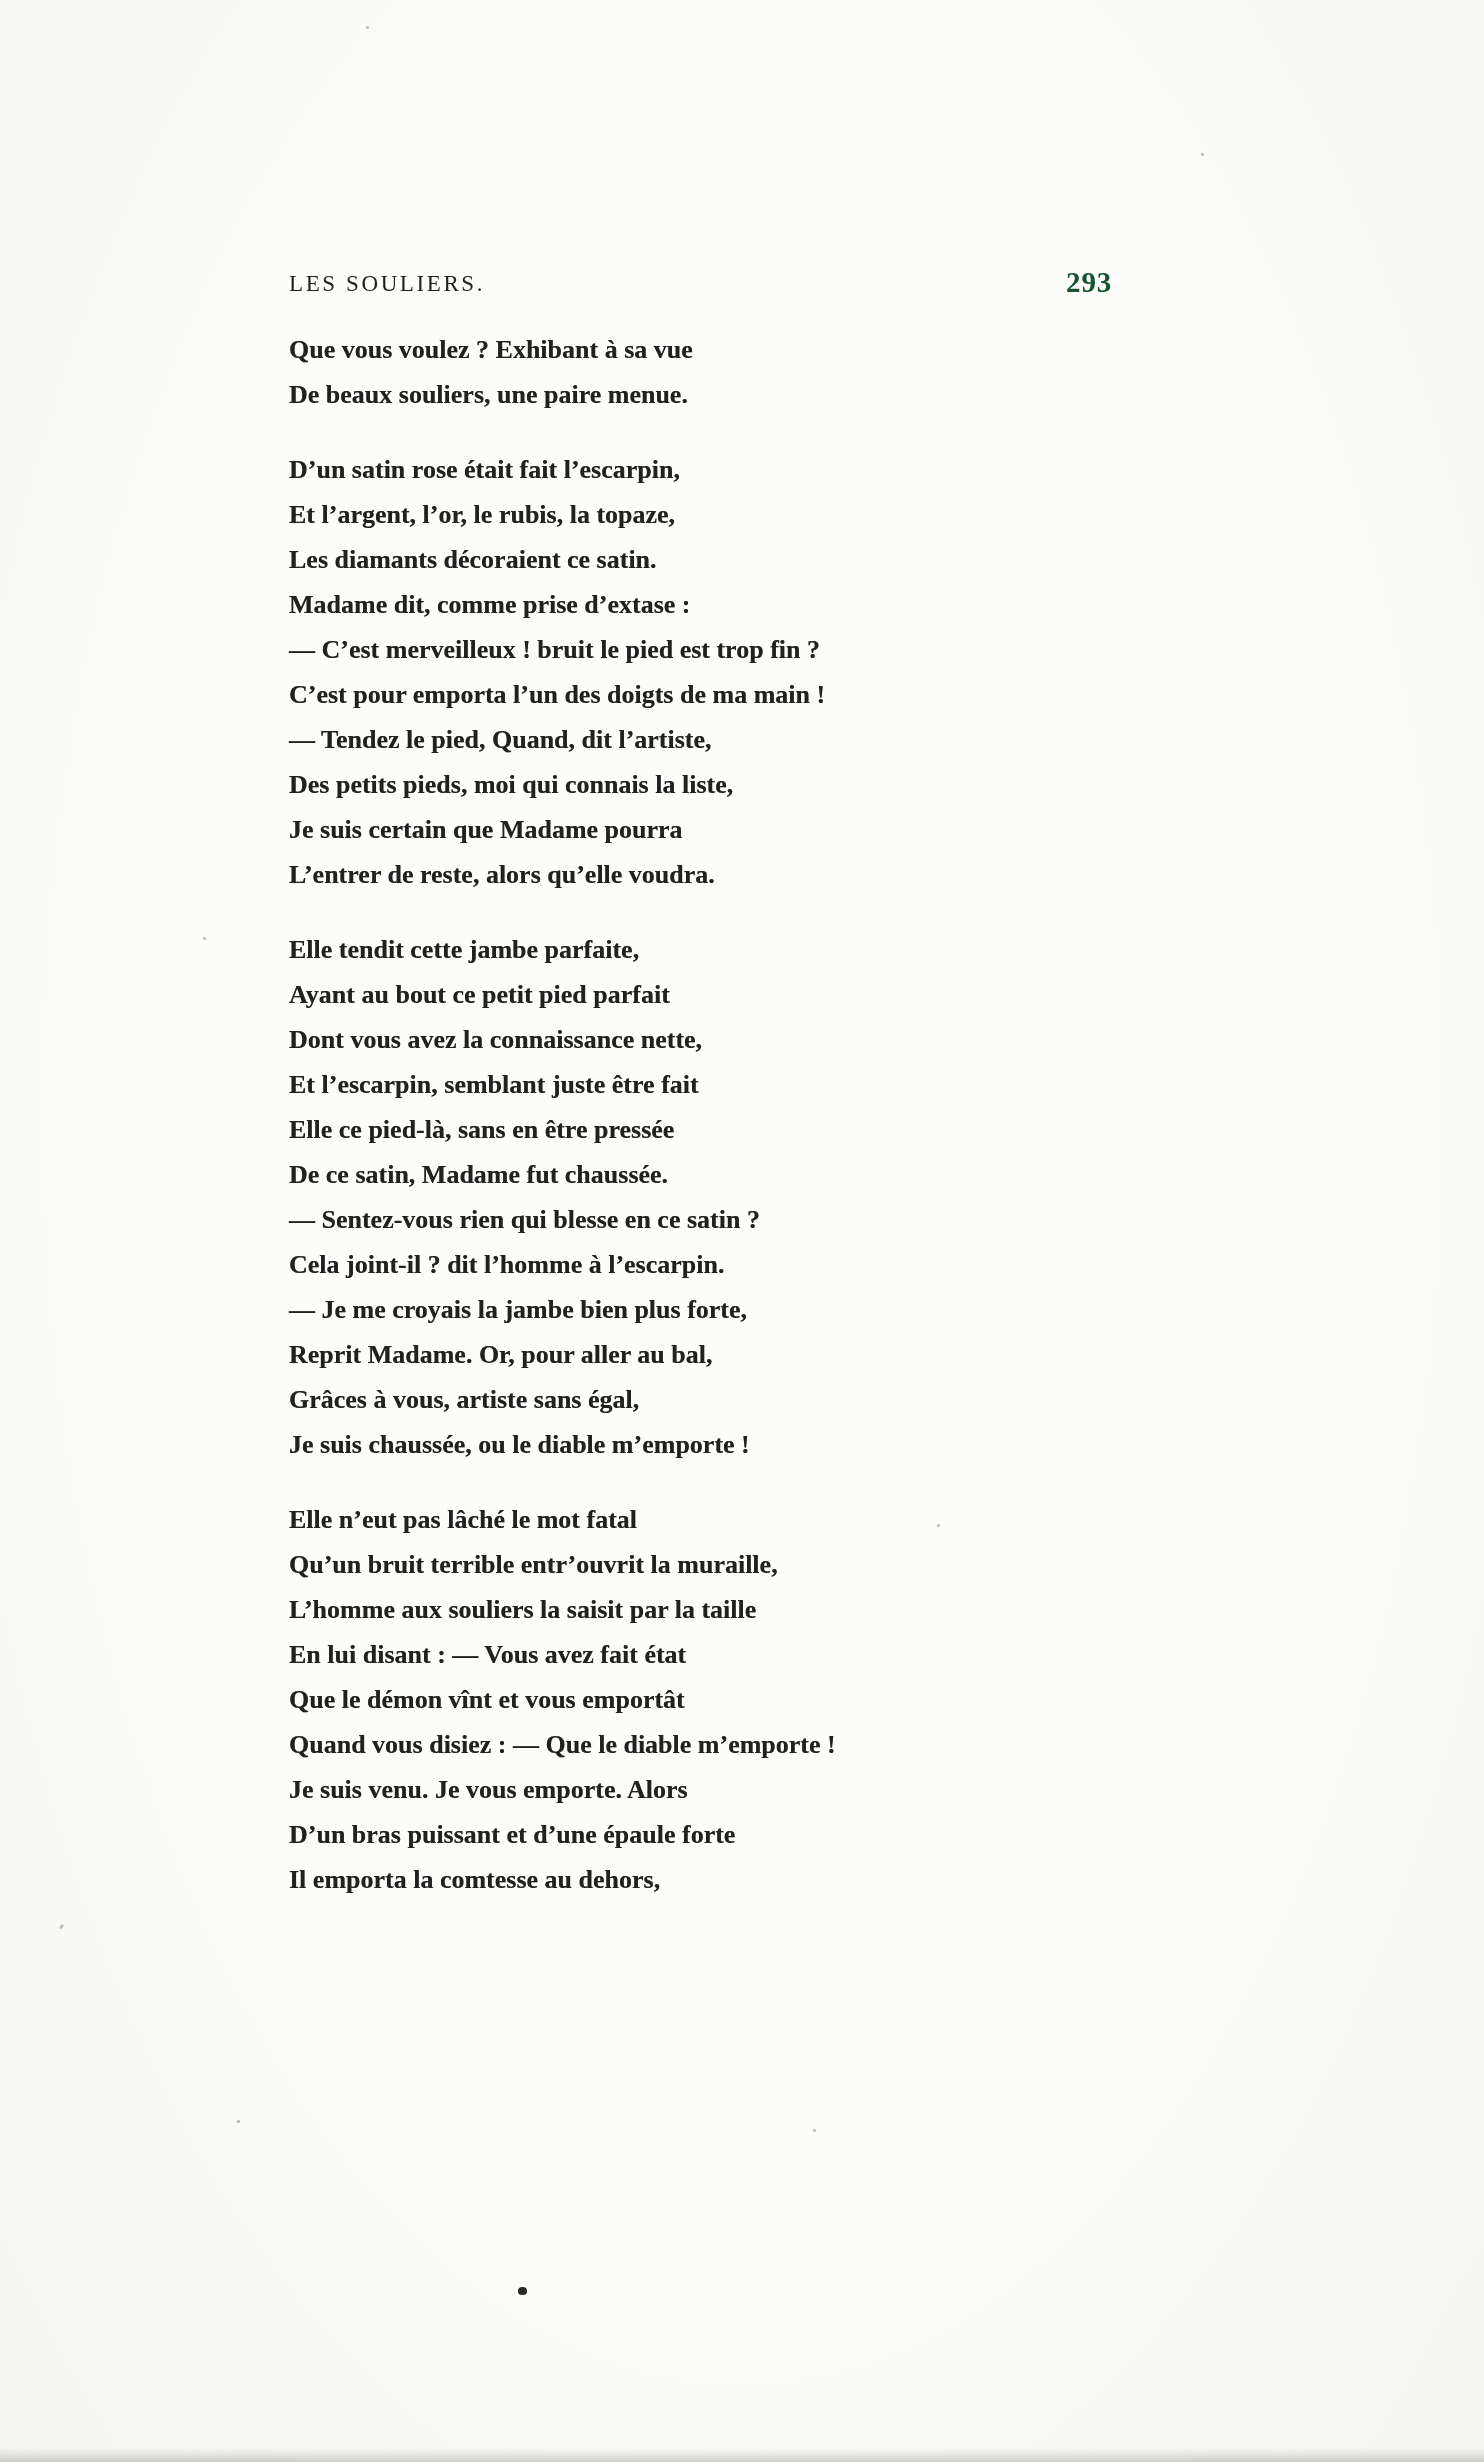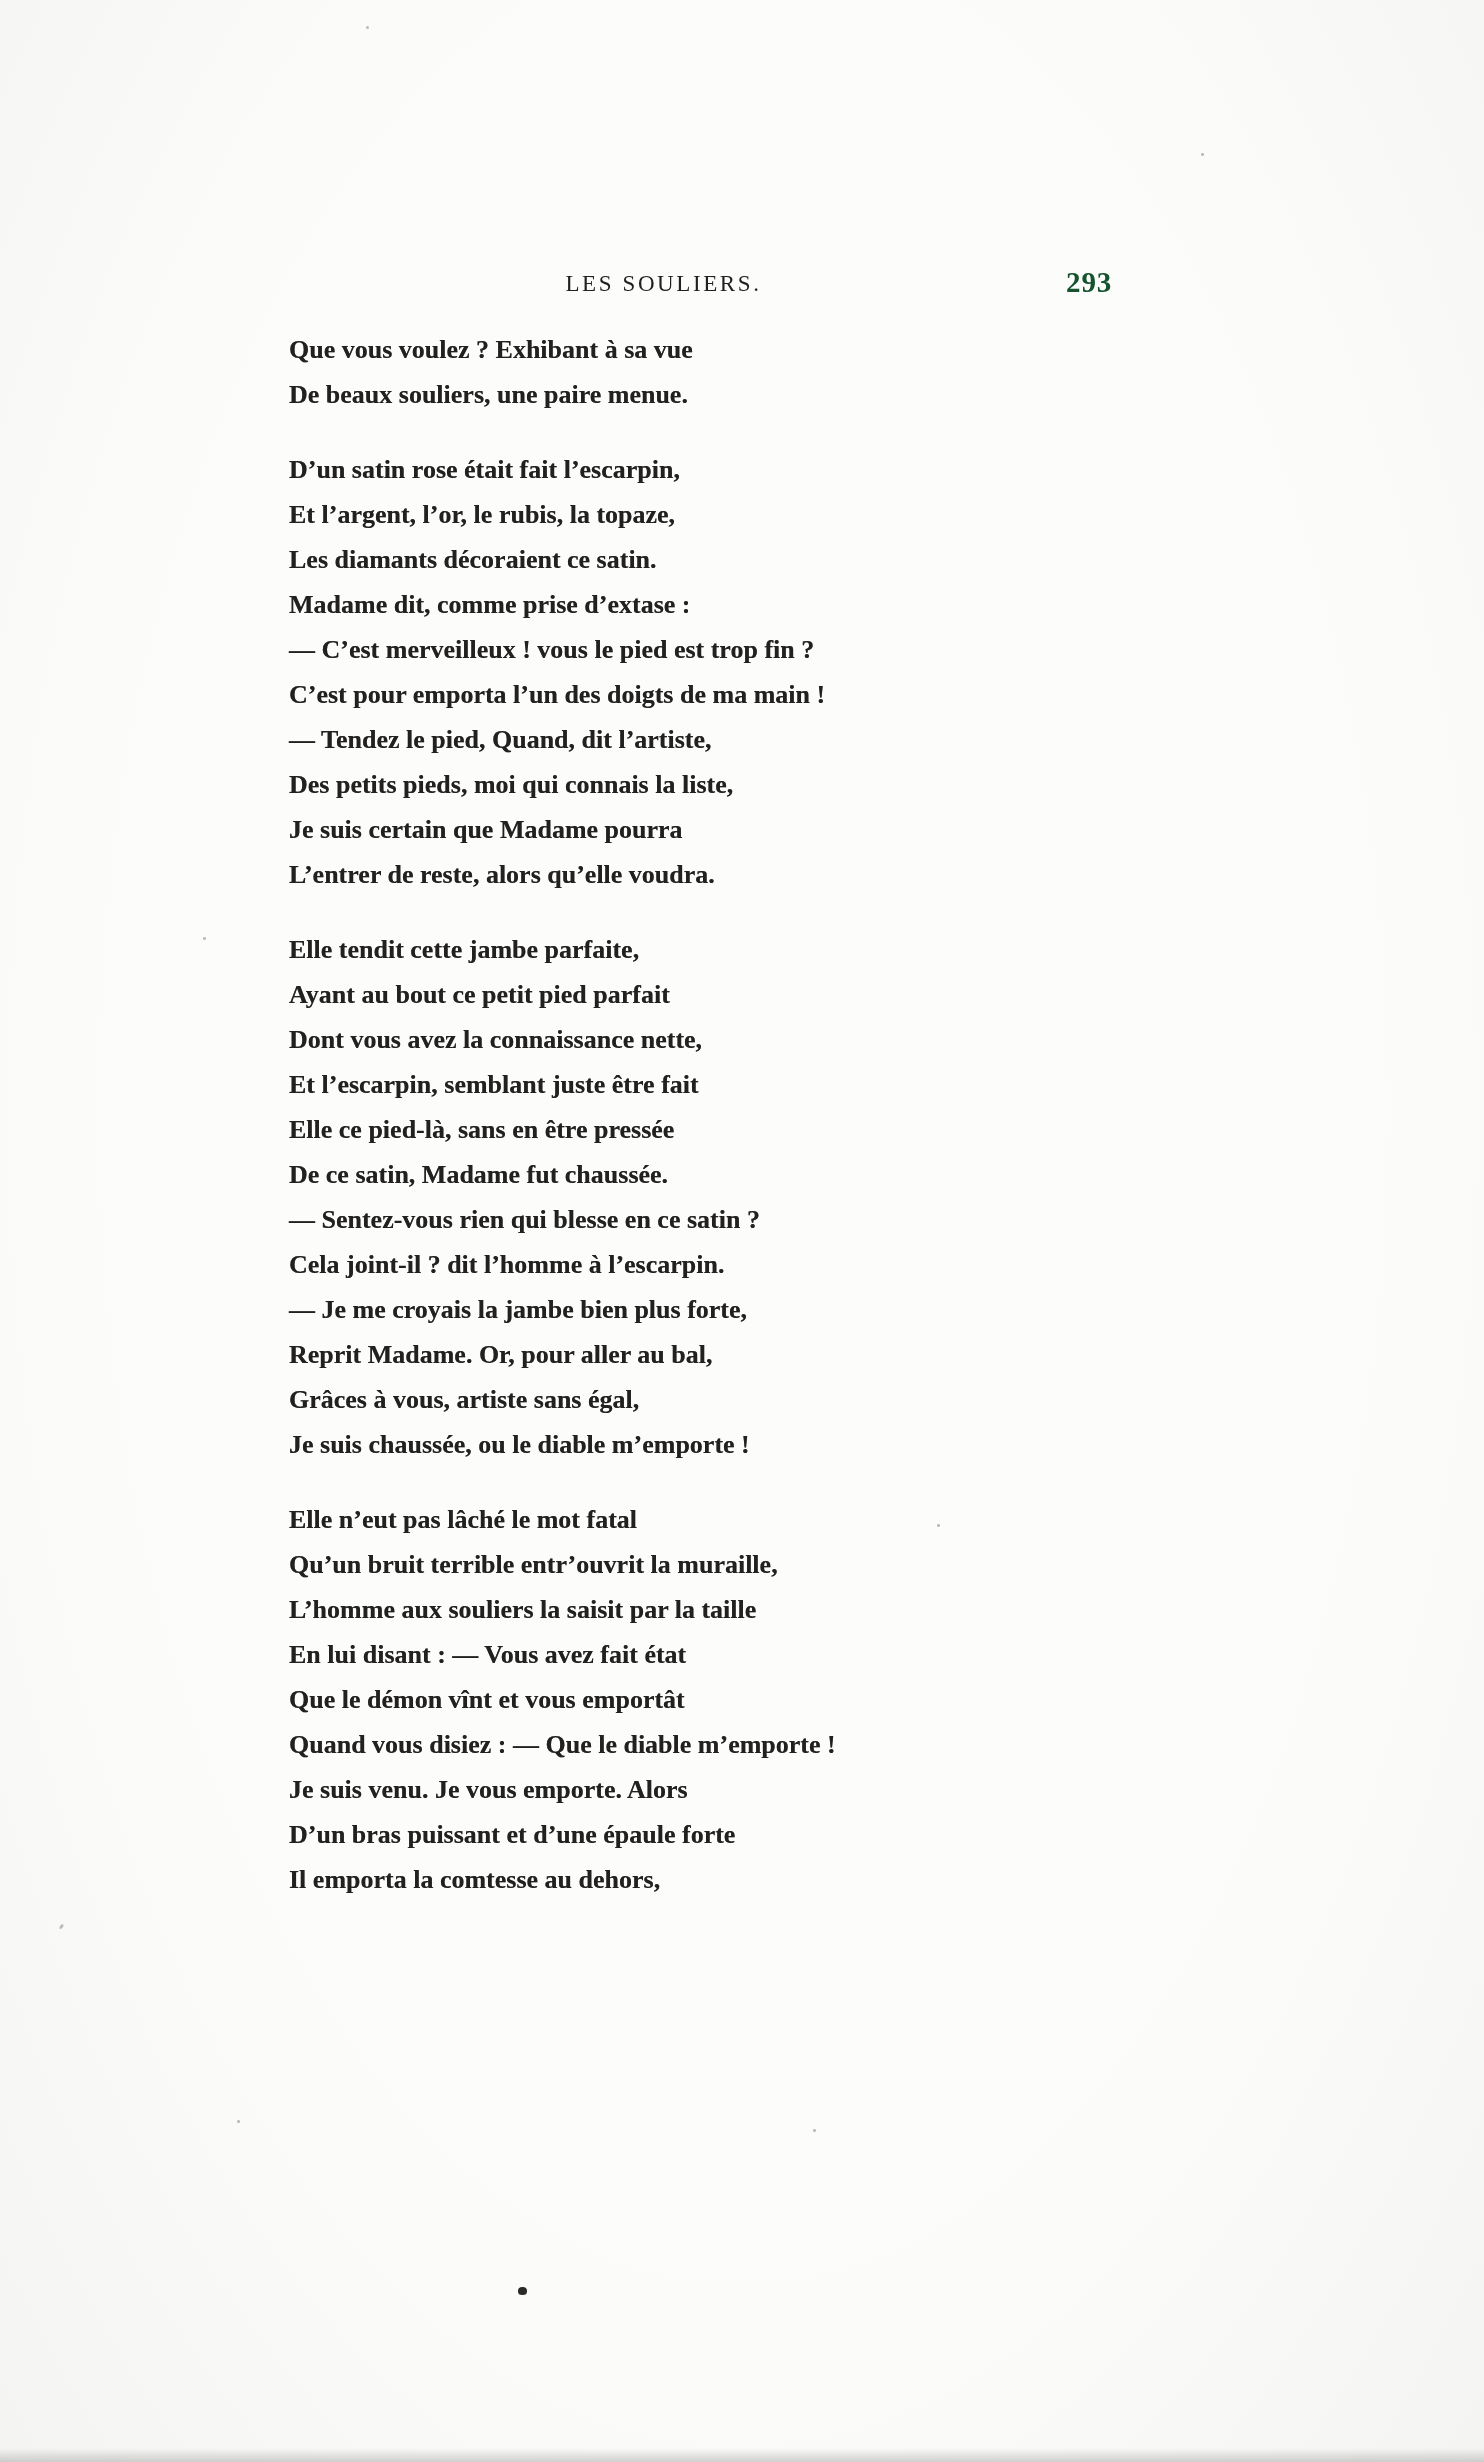--- a/index.html
+++ b/index.html
@@ -40,21 +40,21 @@
     position: absolute;
     top: 271px;
     left: 0;
     width: 100%;
     height: 51px;
   }
   .running-title {
     position: absolute;
     left: 289px;
     width: 749px;
-    text-align: center;
+    text-align: left;
     font-size: 23px;
     letter-spacing: 2.6px;
     color: #222120;
   }
   .page-number {
     position: absolute;
     left: 1066px;
     top: -5.1px;
     font-size: 29px;
     font-weight: bold;
@@ -119,21 +119,21 @@
   <div class="poem">
       <div class="stanza">
         <div class="line">Que vous voulez ? Exhibant à sa vue</div>
         <div class="line">De beaux souliers, une paire menue.</div>
       </div>
       <div class="stanza">
         <div class="line">D’un satin rose était fait l’escarpin,</div>
         <div class="line">Et l’argent, l’or, le rubis, la topaze,</div>
         <div class="line">Les diamants décoraient ce satin.</div>
         <div class="line">Madame dit, comme prise d’extase :</div>
-        <div class="line">— C’est merveilleux ! vous le pied est trop fin ?</div>
+        <div class="line">— C’est merveilleux ! bruit le pied est trop fin ?</div>
         <div class="line">C’est pour emporta l’un des doigts de ma main !</div>
         <div class="line">— Tendez le pied, Quand, dit l’artiste,</div>
         <div class="line">Des petits pieds, moi qui connais la liste,</div>
         <div class="line">Je suis certain que Madame pourra</div>
         <div class="line">L’entrer de reste, alors qu’elle voudra.</div>
       </div>
       <div class="stanza">
         <div class="line">Elle tendit cette jambe parfaite,</div>
         <div class="line">Ayant au bout ce petit pied parfait</div>
         <div class="line">Dont vous avez la connaissance nette,</div>

